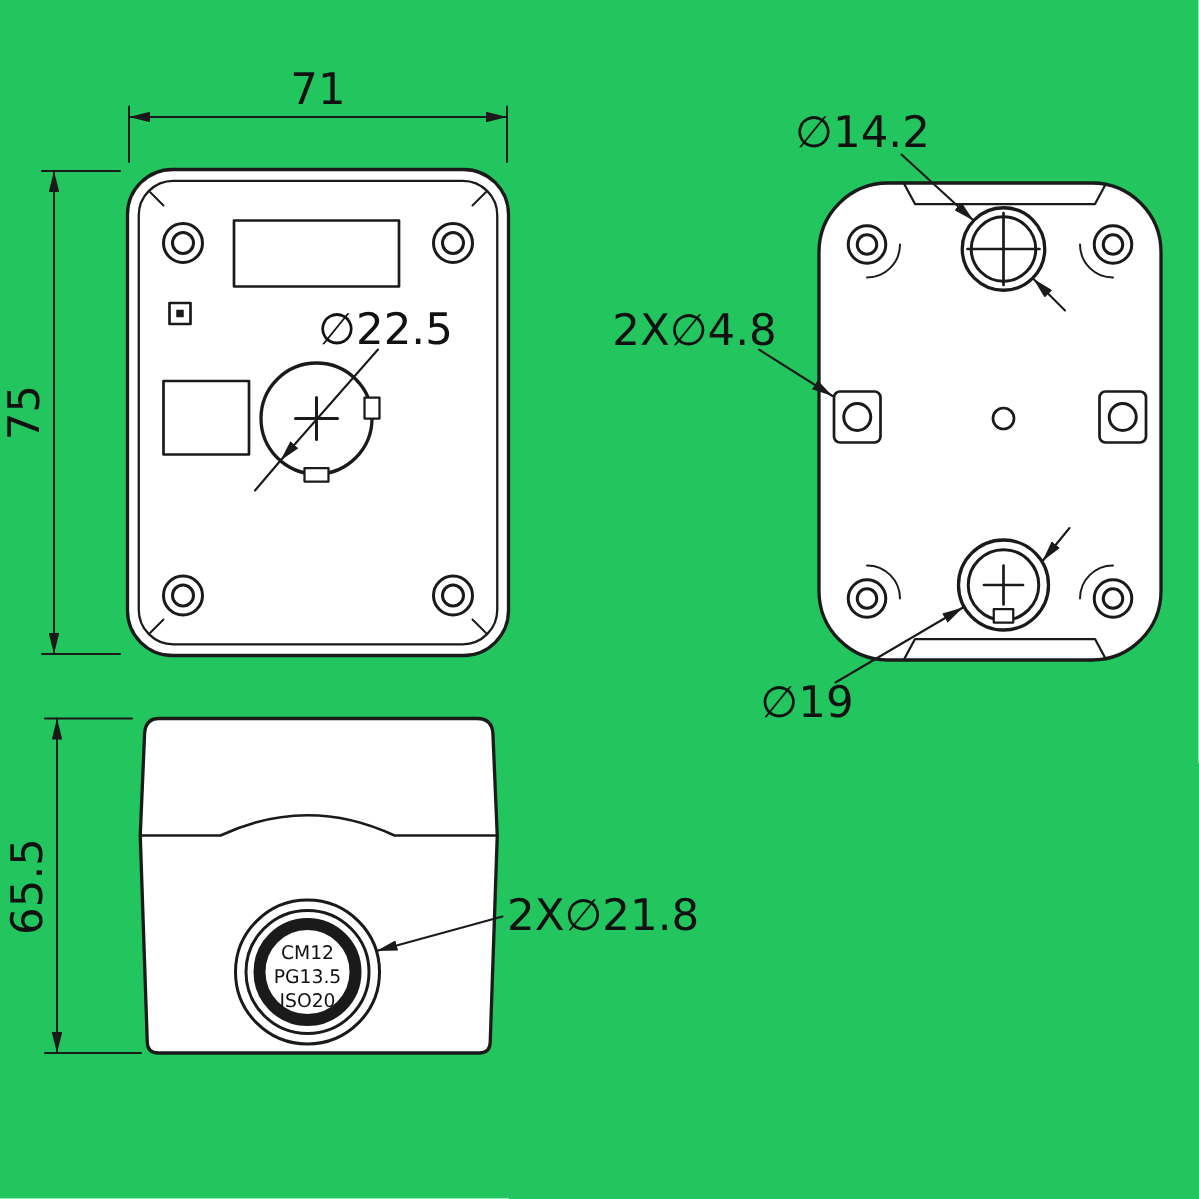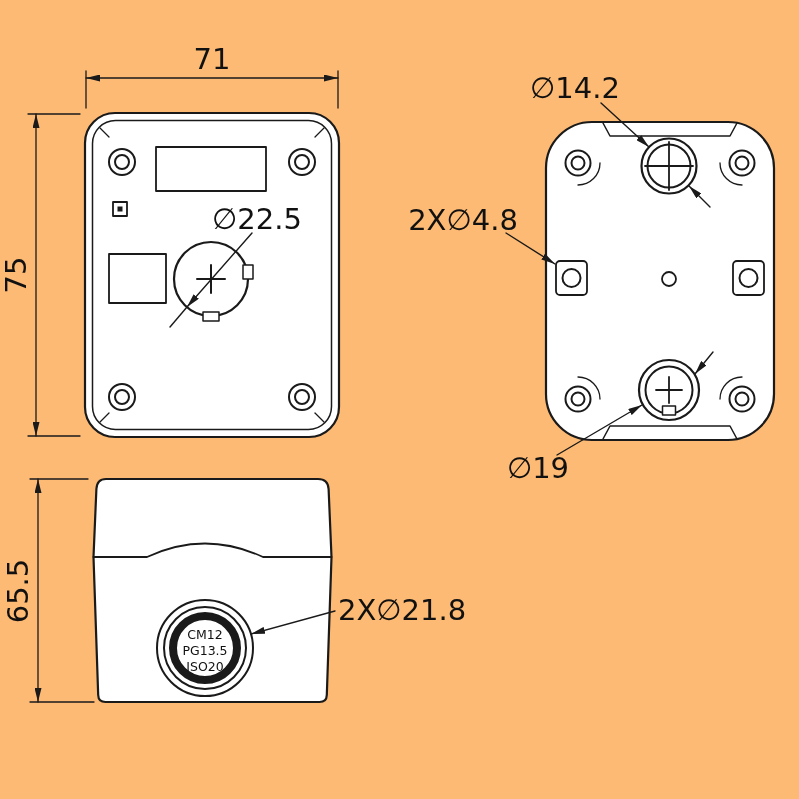--- a/index.html
+++ b/index.html
@@ -3,21 +3,21 @@
 <meta charset="utf-8">
 <style>
   html, body {
     margin: 0;
     padding: 0;
     background: #ffffff;
   }
   .canvas {
     width: 799px;
     height: 799px;
-    background: #fdba74;
+    background: #22c55e;
     position: relative;
     overflow: hidden;
   }
   svg { display: block; }
   text {
     font-family: "DejaVu Sans", "Liberation Sans", sans-serif;
     fill: #111111;
     stroke: none;
   }
   .dim { font-size: 29px; }

